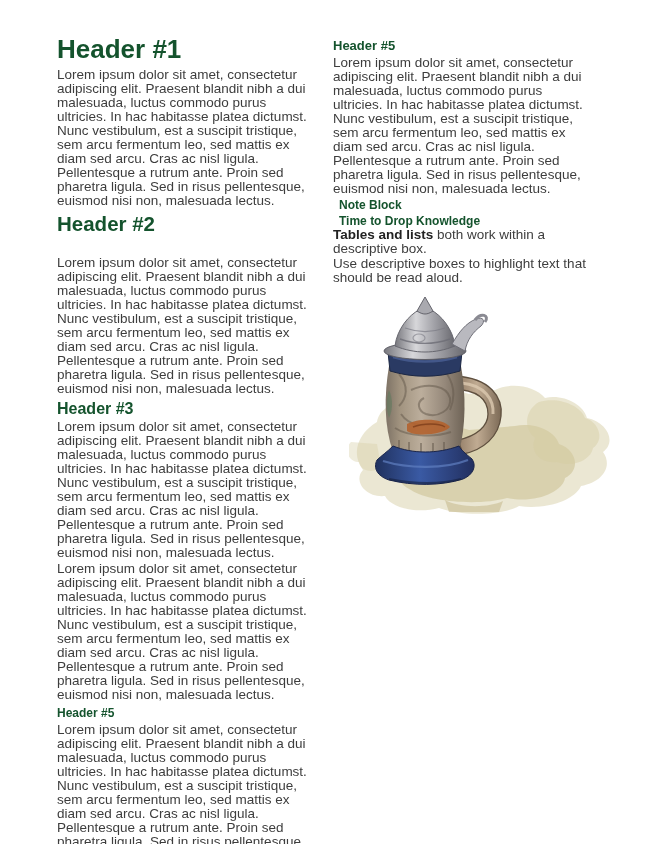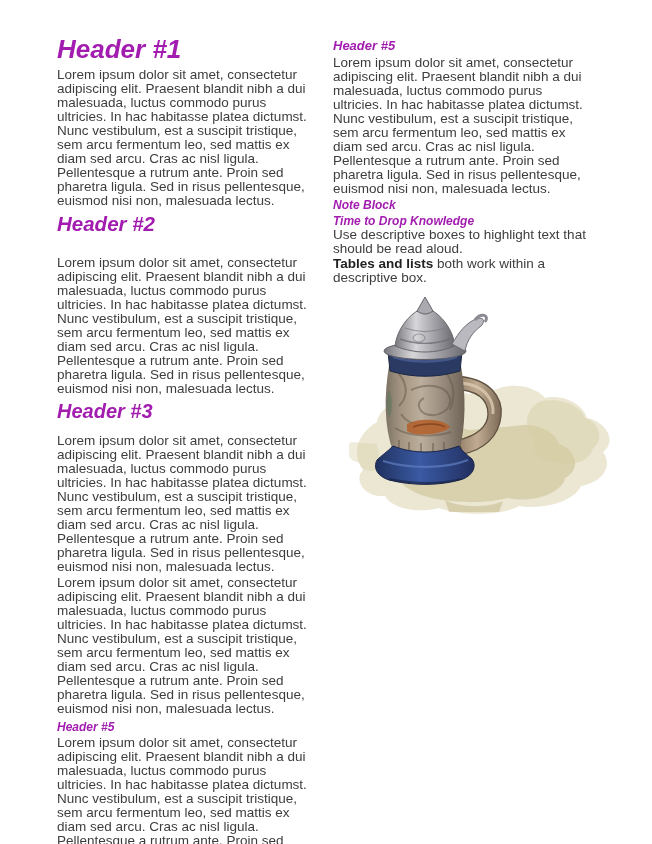--- a/index.html
+++ b/index.html
@@ -5,32 +5,32 @@
   html,body{margin:0;padding:0;background:#ffffff;}
   body{
     width:652px;height:844px;overflow:hidden;
     font-family:"Liberation Sans","DejaVu Sans",sans-serif;
     color:#3d3d3d;
     -webkit-font-smoothing:antialiased;
   }
   .page{display:flex;padding:36px 0 0 57px;}
   .col-left{width:250px;flex:0 0 250px;margin-right:26px;}
   .col-right{width:270px;flex:0 0 270px;}
-  h1,h2,h3,h4,h5,.note-title{color:#a21caf;font-weight:bold;letter-spacing:0;font-style:italic;}
+  h1,h2,h3,h4,h5,.note-title{color:#14532d;font-weight:bold;letter-spacing:0;}
   h1{font-size:26px;line-height:1.05;margin:0 0 5px 0;}
   h2{font-size:20.5px;line-height:1.1;margin:5px 0 20px 0;}
-  h3{font-size:20px;line-height:1.1;margin:4px 0 12px 0;}
+  h3{font-size:16px;line-height:1.1;margin:4px 0 3px 0;}
   h4{font-size:13.5px;line-height:1.15;margin:4px 0 2px 0;}
   h5{font-size:12px;line-height:1.2;margin:4px 0 2px 0;}
   .col-right h5.rh5{font-size:13px;margin:2px 0 2px 0;}
   .para{
     font-size:13.5px;line-height:14px;margin:0 0 2px 0;
     white-space:pre-line;color:#3d3d3d;
   }
-  .note-title{font-size:12px;line-height:14px;margin:2px 0 0 0;}
+  .note-title{font-size:12px;line-height:14px;margin:2px 0 0 6px;}
   .note-text{font-size:13.5px;line-height:14.5px;margin:0;white-space:pre-line;}
   .bold-inline{font-weight:bold;color:#222;}
   .figure{margin:8px 0 0 16px;line-height:0;}
 </style>
 </head>
 <body>
 
 <div class="page">
 
   <div class="col-left">
@@ -103,25 +103,25 @@
 Nunc vestibulum, est a suscipit tristique,
 sem arcu fermentum leo, sed mattis ex
 diam sed arcu. Cras ac nisl ligula.
 Pellentesque a rutrum ante. Proin sed
 pharetra ligula. Sed in risus pellentesque,
 euismod nisi non, malesuada lectus.</p>
 
     <p class="note-title">Note Block</p>
 
     <p class="note-title">Time to Drop Knowledge</p>
+    <p class="note-text"><span class="bold-inline">Tables and lists</span><span> both work within a
+descriptive box.</span></p>
+
     <p class="note-text">Use descriptive boxes to highlight text that
 should be read aloud.</p>
-
-    <p class="note-text"><span class="bold-inline">Tables and lists</span><span> both work within a
-descriptive box.</span></p>
 
     <div class="figure">
       <svg width="280" height="224" viewBox="0 0 280 224" aria-hidden="true">
         <defs>
           <linearGradient id="bodyGrad" x1="0" y1="0" x2="1" y2="0">
             <stop offset="0" stop-color="#7d7265"></stop>
             <stop offset="0.18" stop-color="#a1937f"></stop>
             <stop offset="0.45" stop-color="#bcae9c"></stop>
             <stop offset="0.75" stop-color="#95887a"></stop>
             <stop offset="1" stop-color="#6e6356"></stop>

